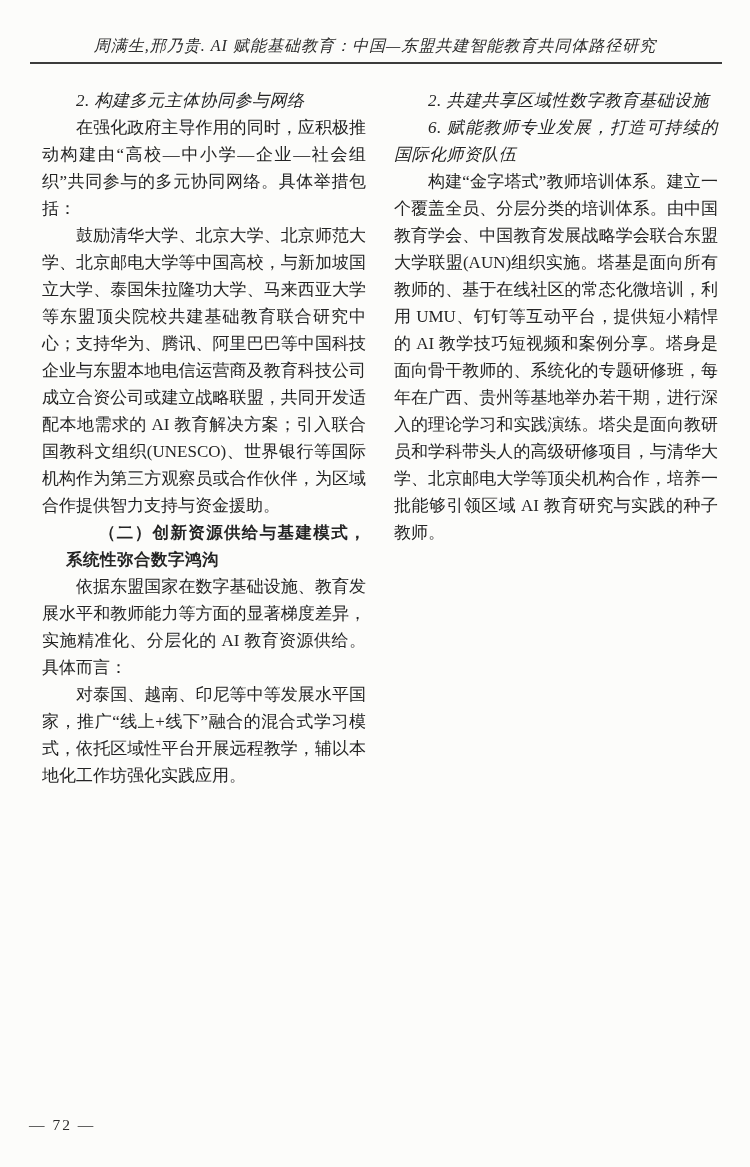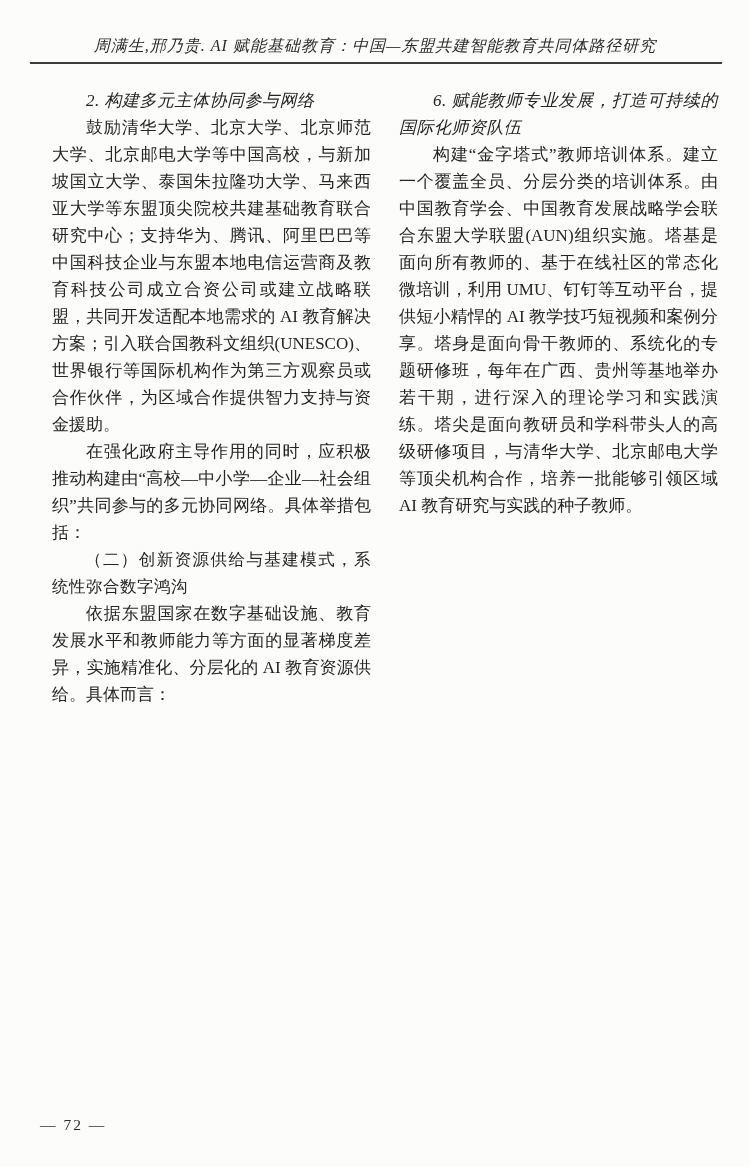--- a/index.html
+++ b/index.html
@@ -30,72 +30,75 @@
     position: absolute;
     top: 62px;
     left: 30px;
     right: 28px;
     height: 2px;
     background: #3c3c3c;
   }
   .content {
     position: absolute;
     top: 87px;
-    left: 52px;
+    left: 42px;
     right: 32px;
     display: flex;
     gap: 28px;
   }
   .col { width: 326px; }
   .col p {
     font-size: 17px;
     line-height: 27px;
     text-align: justify;
     text-indent: 2em;
     word-break: break-all;
   }
   .p-kai {
     font-style: italic;
     letter-spacing: 0.5px;
   }
   .p-bold {
     font-family: "Liberation Sans", "DejaVu Sans", sans-serif;
-    font-weight: normal;
+    font-weight: bold;
     font-size: 16.5px !important;
     letter-spacing: 0.5px;
+    margin-left: 24px;
   }
   .footer {
     position: absolute;
     top: 1116px;
-    left: 40px;
+    left: 29px;
     font-size: 15.5px;
     letter-spacing: 2px;
     color: #2a2a2a;
   }
 </style>
 </head>
 <body>
 
 <div class="page">
 
   <div class="running-head">周满生,邢乃贵. AI 赋能基础教育：中国—东盟共建智能教育共同体路径研究</div>
 
   <div class="head-rule"></div>
 
   <div class="content">
 
     <div class="col">
       <p class="p-kai">2. 构建多元主体协同参与网络</p>
+      <p class="p-body">在强化政府主导作用的同时，应积极推动构建由“高校—中小学—企业—社会组织”共同参与的多元协同网络。具体举措包括：</p>
       <p class="p-body">鼓励清华大学、北京大学、北京师范大学、北京邮电大学等中国高校，与新加坡国立大学、泰国朱拉隆功大学、马来西亚大学等东盟顶尖院校共建基础教育联合研究中心；支持华为、腾讯、阿里巴巴等中国科技企业与东盟本地电信运营商及教育科技公司成立合资公司或建立战略联盟，共同开发适配本地需求的 AI 教育解决方案；引入联合国教科文组织(UNESCO)、世界银行等国际机构作为第三方观察员或合作伙伴，为区域合作提供智力支持与资金援助。</p>
-      <p class="p-body">在强化政府主导作用的同时，应积极推动构建由“高校—中小学—企业—社会组织”共同参与的多元协同网络。具体举措包括：</p>
       <p class="p-bold">（二）创新资源供给与基建模式，系统性弥合数字鸿沟</p>
       <p class="p-body">依据东盟国家在数字基础设施、教育发展水平和教师能力等方面的显著梯度差异，实施精准化、分层化的 AI 教育资源供给。具体而言：</p>
+      <p class="p-body">对泰国、越南、印尼等中等发展水平国家，推广“线上+线下”融合的混合式学习模式，依托区域性平台开展远程教学，辅以本地化工作坊强化实践应用。</p>
     </div>
 
     <div class="col">
+      <p class="p-kai">2. 共建共享区域性数字教育基础设施</p>
       <p class="p-kai">6. 赋能教师专业发展，打造可持续的国际化师资队伍</p>
       <p class="p-body">构建“金字塔式”教师培训体系。建立一个覆盖全员、分层分类的培训体系。由中国教育学会、中国教育发展战略学会联合东盟大学联盟(AUN)组织实施。塔基是面向所有教师的、基于在线社区的常态化微培训，利用 UMU、钉钉等互动平台，提供短小精悍的 AI 教学技巧短视频和案例分享。塔身是面向骨干教师的、系统化的专题研修班，每年在广西、贵州等基地举办若干期，进行深入的理论学习和实践演练。塔尖是面向教研员和学科带头人的高级研修项目，与清华大学、北京邮电大学等顶尖机构合作，培养一批能够引领区域 AI 教育研究与实践的种子教师。</p>
     </div>
 
   </div>
 
   <div class="footer">— 72 —</div>
 
 </div>
 

